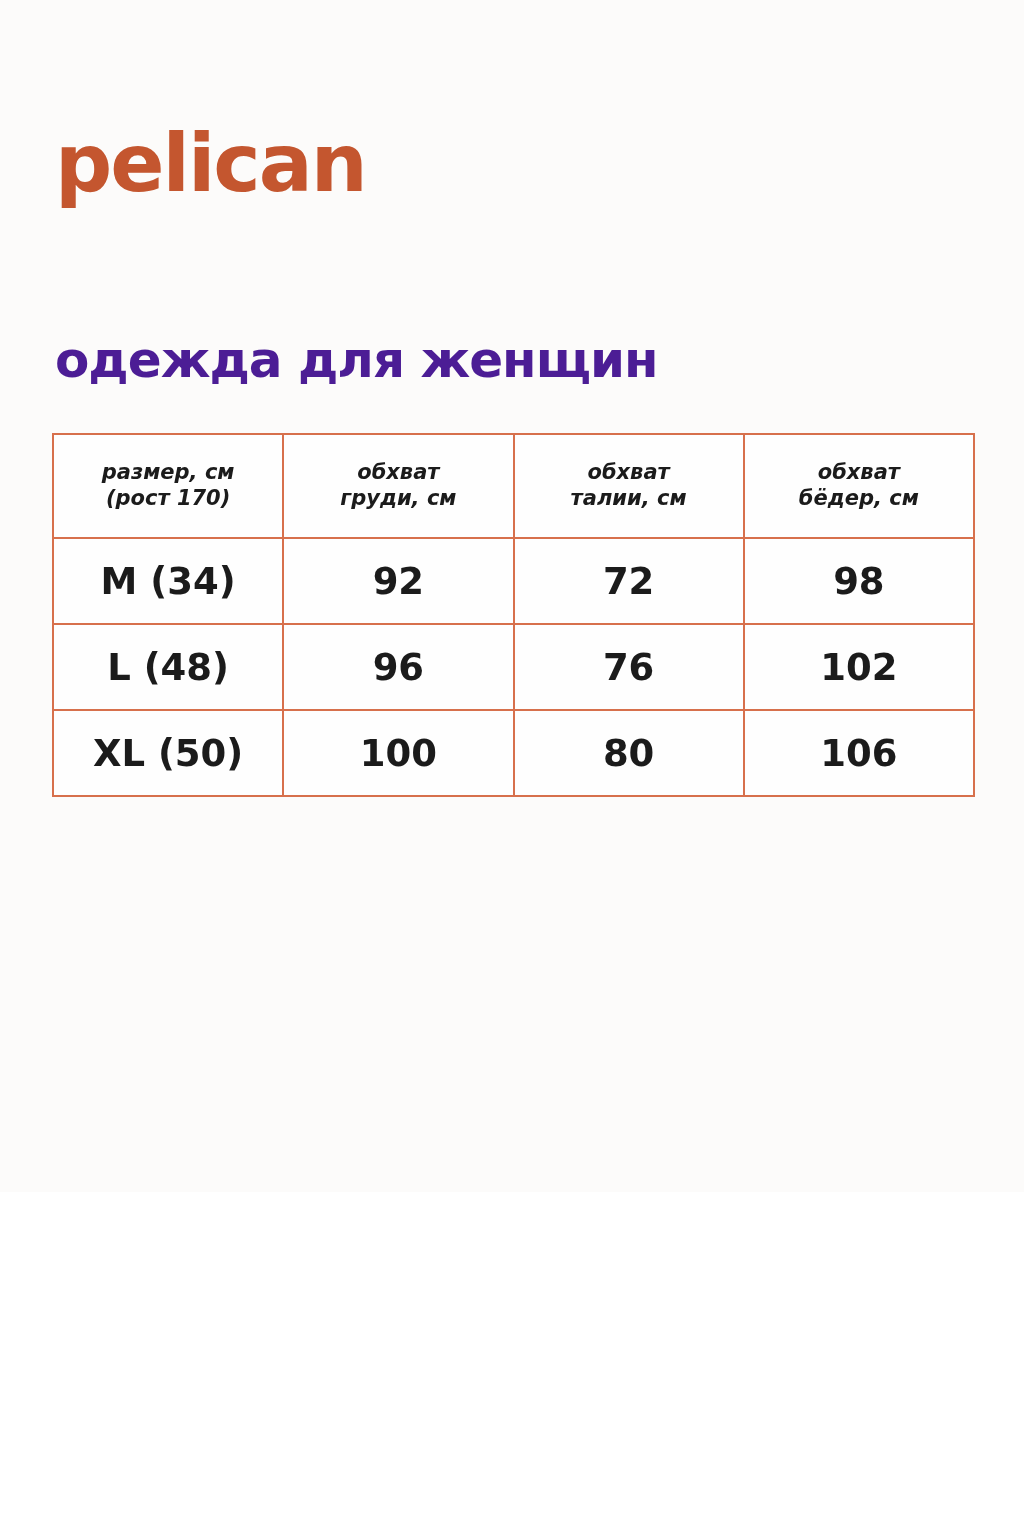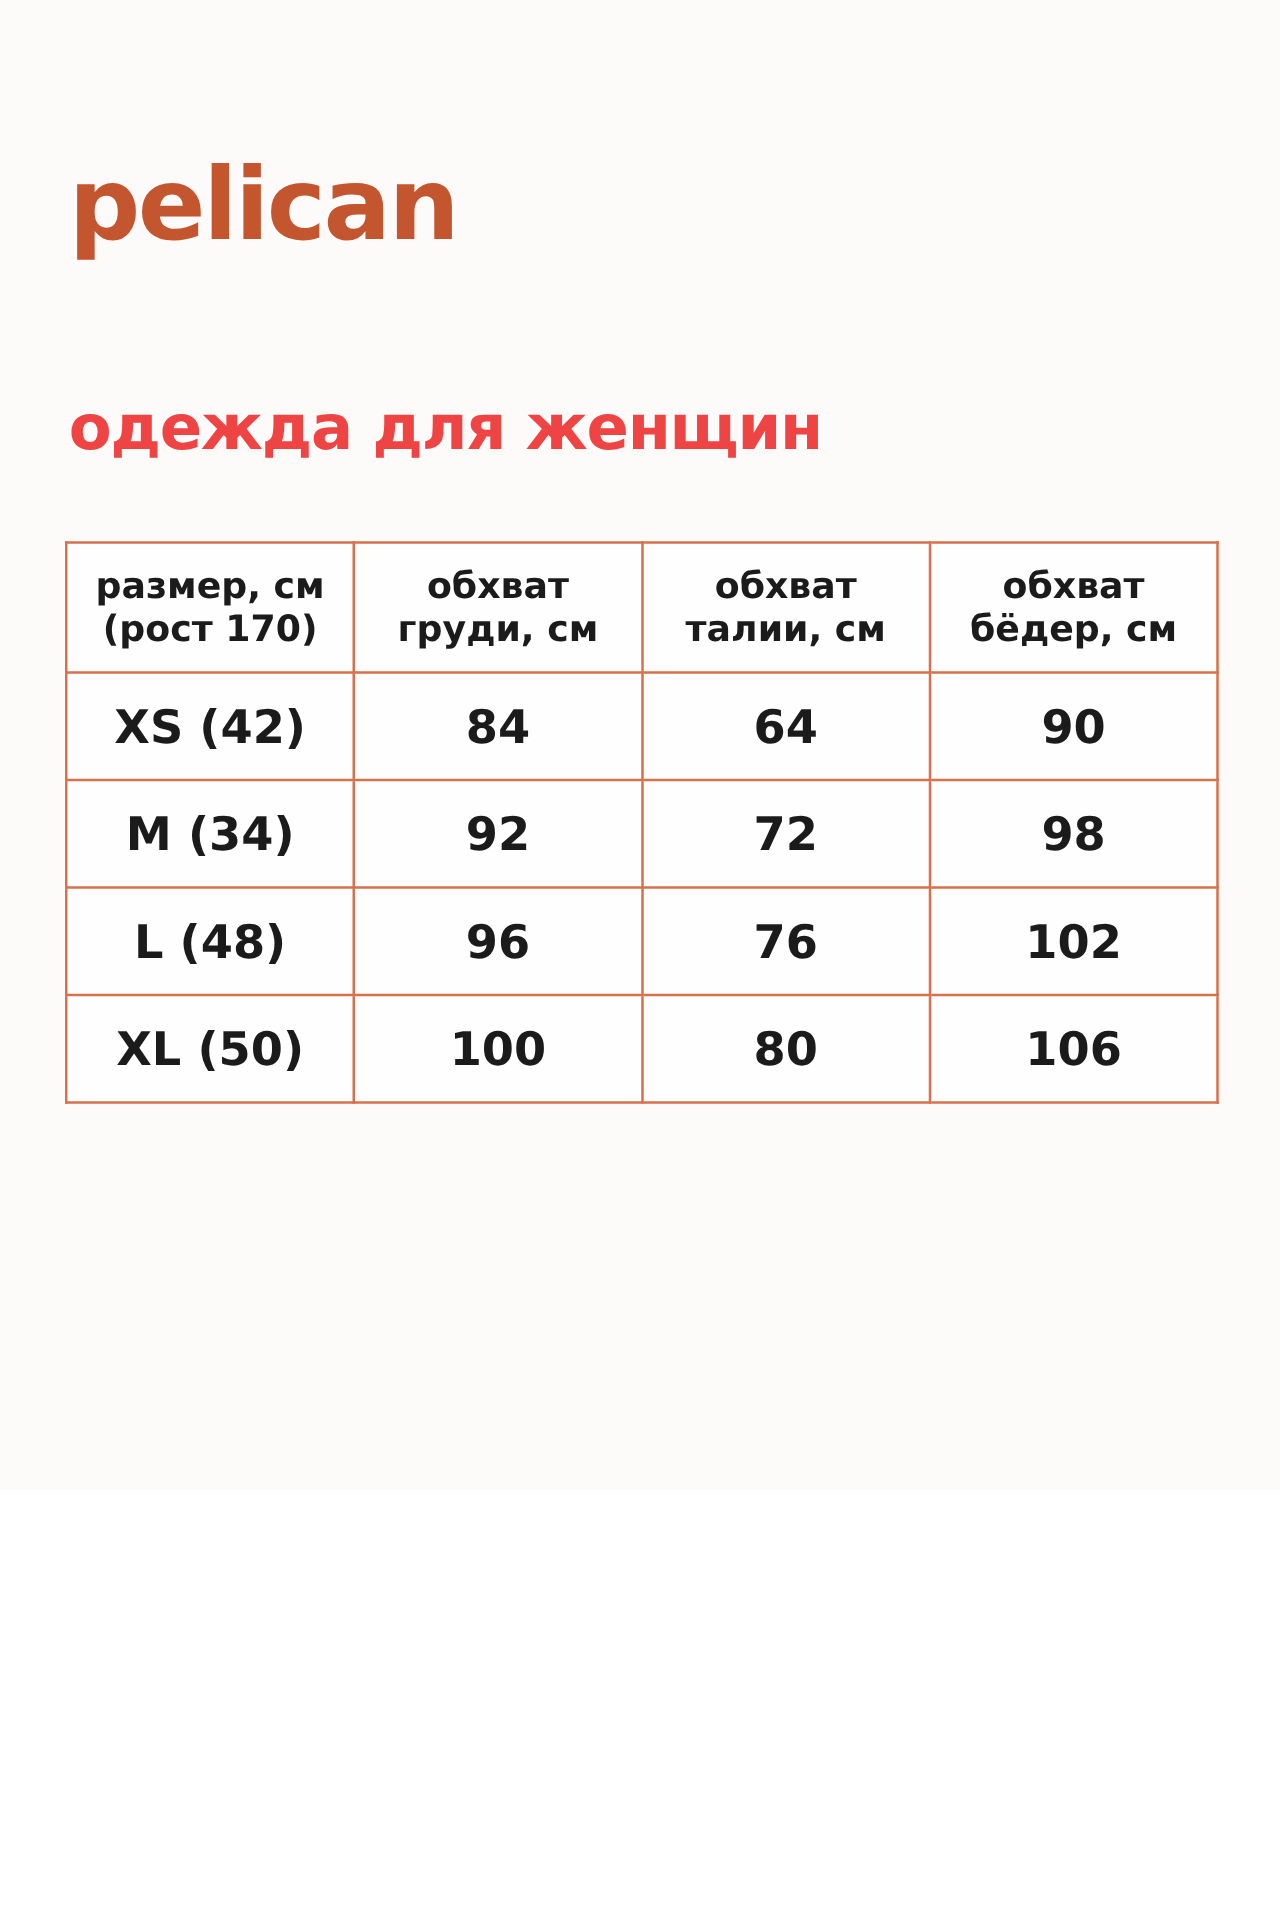--- a/index.html
+++ b/index.html
@@ -19,48 +19,49 @@
     top: 116px;
     font-size: 80px;
     font-weight: 700;
     letter-spacing: -2px;
     color: #c4562f;
     line-height: 1.2;
   }
   .page-title {
     position: absolute;
     left: 55px;
-    top: 312px;
+    top: 330px;
     font-size: 50px;
     font-weight: 700;
     letter-spacing: -1px;
-    color: #ef4444;
+    color: #4c1d95;
     line-height: 1.2;
   }
   table.size-table {
     position: absolute;
     left: 52px;
     top: 433px;
     width: 923px;
     border-collapse: collapse;
     table-layout: fixed;
     background: #fefefe;
   }
   table.size-table td, table.size-table th {
     border: 2px solid #d7704c;
     text-align: center;
     vertical-align: middle;
     color: #1b1b1b;
     padding: 0;
   }
   table.size-table th {
     height: 104px;
-    font-size: 29px;
+    font-size: 21px;
     font-weight: 700;
     line-height: 1.22;
+    font-style: italic;
   }
   table.size-table td {
     height: 86px;
     font-size: 37px;
     font-weight: 700;
   }
   table.size-table col { width: 25%; }
 </style>
 </head>
 <body>
@@ -93,26 +94,20 @@
           <span>талии, см</span>
         </th>
         <th>
           <span>обхват</span><br>
           <span>бёдер, см</span>
         </th>
       </tr>
     </thead>
     <tbody>
       <tr>
-        <td>XS (42)</td>
-        <td>84</td>
-        <td>64</td>
-        <td>90</td>
-      </tr>
-      <tr>
         <td>M (34)</td>
         <td>92</td>
         <td>72</td>
         <td>98</td>
       </tr>
       <tr>
         <td>L (48)</td>
         <td>96</td>
         <td>76</td>
         <td>102</td>

